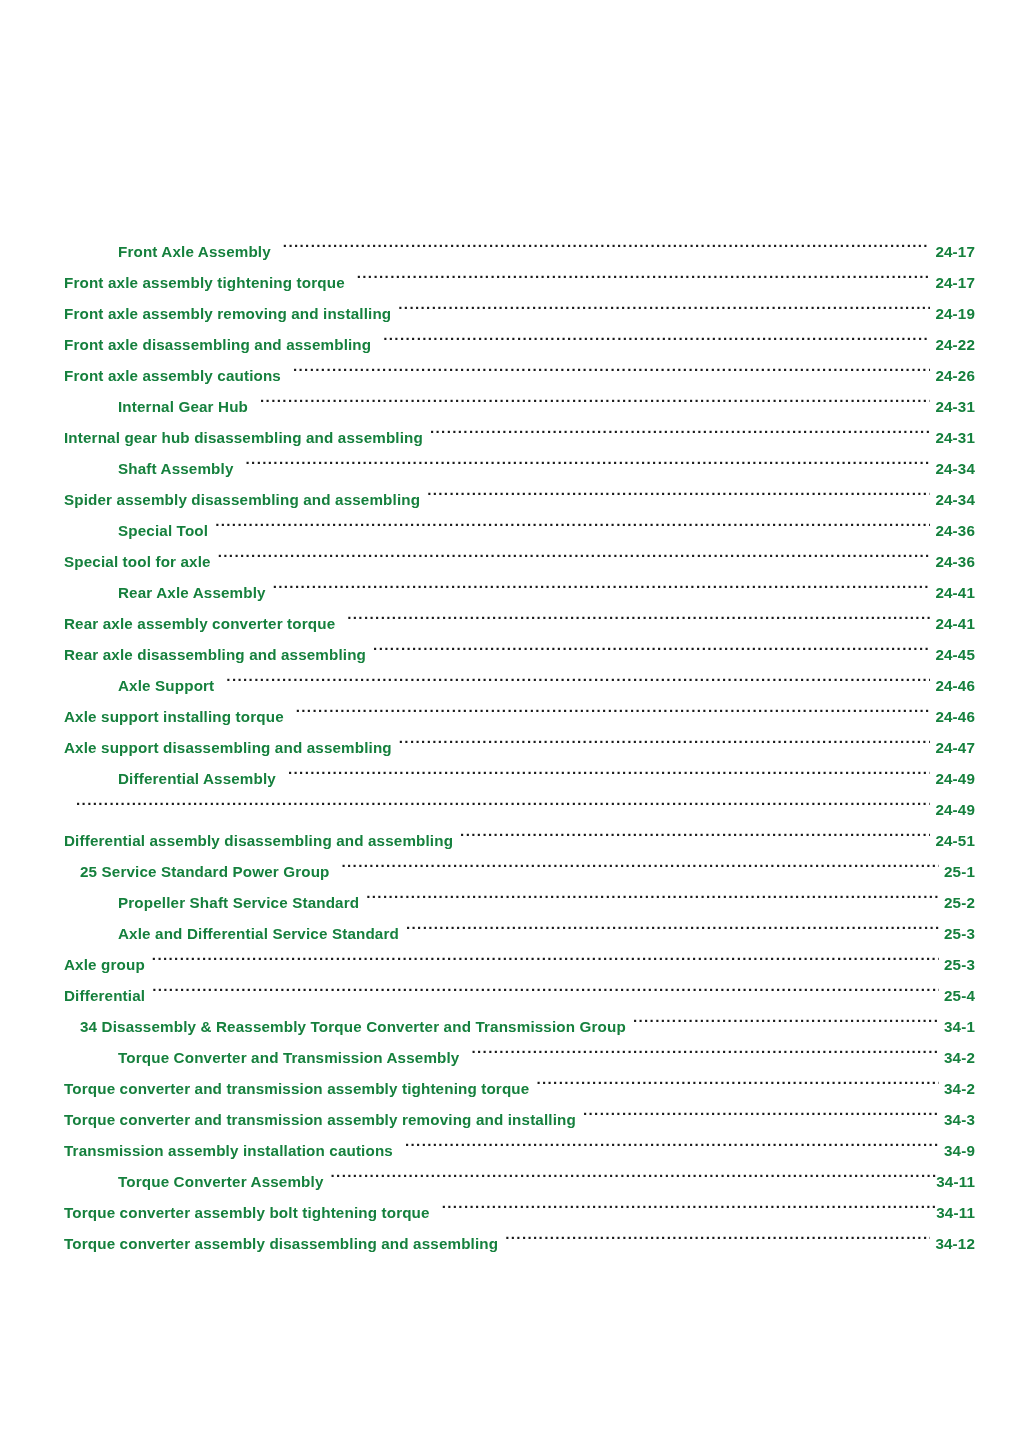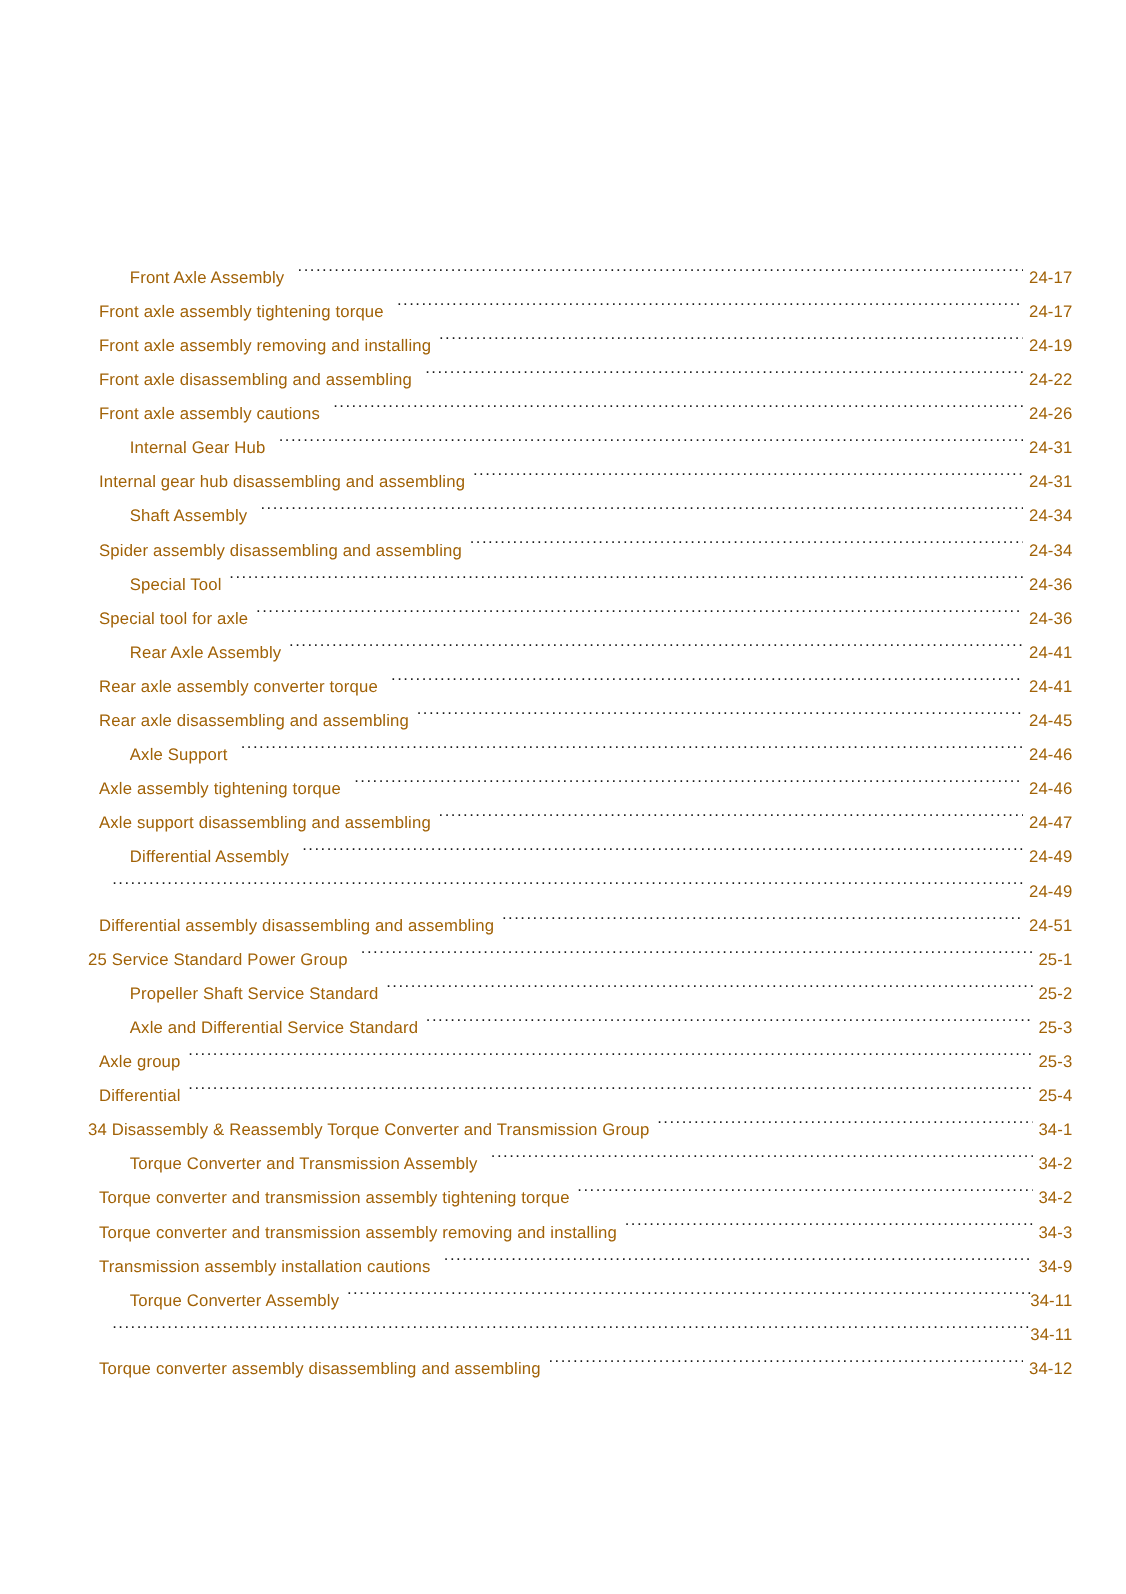--- a/index.html
+++ b/index.html
@@ -31,29 +31,30 @@
     width: 1024px;
   }
 
   .toc-entry {
     display: flex;
     align-items: baseline;
     width: 100%;
     height: 31px;
     line-height: 31px;
     font-size: 15.2px;
-    color: #a16207;
+    color: #15803d;
     white-space: nowrap;
     box-sizing: border-box;
+    font-weight: bold;
   }
 
   
   .toc-entry.level-0 { padding-left: 80px; }
   .toc-entry.level-1 { padding-left: 118px; }
-  .toc-entry.level-2 { padding-left: 90px; }
+  .toc-entry.level-2 { padding-left: 64px; }
 
   .toc-entry { padding-right: 49px; }
 
   .entry-title {
     flex: 0 0 auto;
     letter-spacing: 0.01em;
   }
 
   
   .entry-gap {
@@ -198,21 +199,21 @@
         <span class="entry-page">24-45</span>
       </div>
       <div class="toc-entry level-1">
         <span class="entry-title">Axle Support</span>
         <span class="entry-gap wide"></span>
         <span class="entry-leader"></span>
         <span class="entry-pagegap"></span>
         <span class="entry-page">24-46</span>
       </div>
       <div class="toc-entry level-2">
-        <span class="entry-title">Axle assembly tightening torque</span>
+        <span class="entry-title">Axle support installing torque</span>
         <span class="entry-gap wide"></span>
         <span class="entry-leader"></span>
         <span class="entry-pagegap"></span>
         <span class="entry-page">24-46</span>
       </div>
       <div class="toc-entry level-2">
         <span class="entry-title">Axle support disassembling and assembling</span>
         <span class="entry-gap"></span>
         <span class="entry-leader"></span>
         <span class="entry-pagegap"></span>
@@ -309,20 +310,21 @@
         <span class="entry-page">34-9</span>
       </div>
       <div class="toc-entry level-1">
         <span class="entry-title">Torque Converter Assembly</span>
         <span class="entry-gap"></span>
         <span class="entry-leader"></span>
         <span class="entry-pagegap tight"></span>
         <span class="entry-page">34-11</span>
       </div>
       <div class="toc-entry level-2">
+        <span class="entry-title">Torque converter assembly bolt tightening torque</span>
         <span class="entry-gap wide"></span>
         <span class="entry-leader"></span>
         <span class="entry-pagegap tight"></span>
         <span class="entry-page">34-11</span>
       </div>
       <div class="toc-entry level-2">
         <span class="entry-title">Torque converter assembly disassembling and assembling</span>
         <span class="entry-gap"></span>
         <span class="entry-leader"></span>
         <span class="entry-pagegap"></span>

